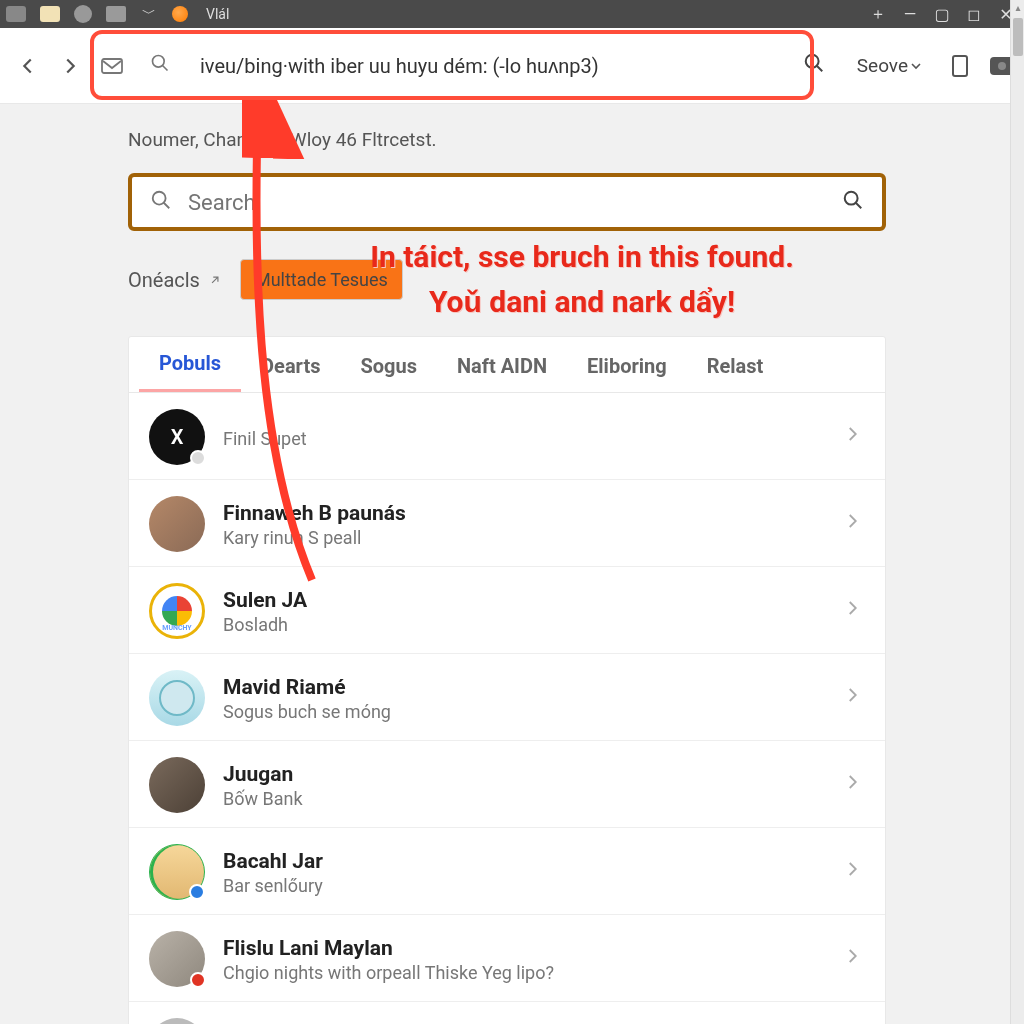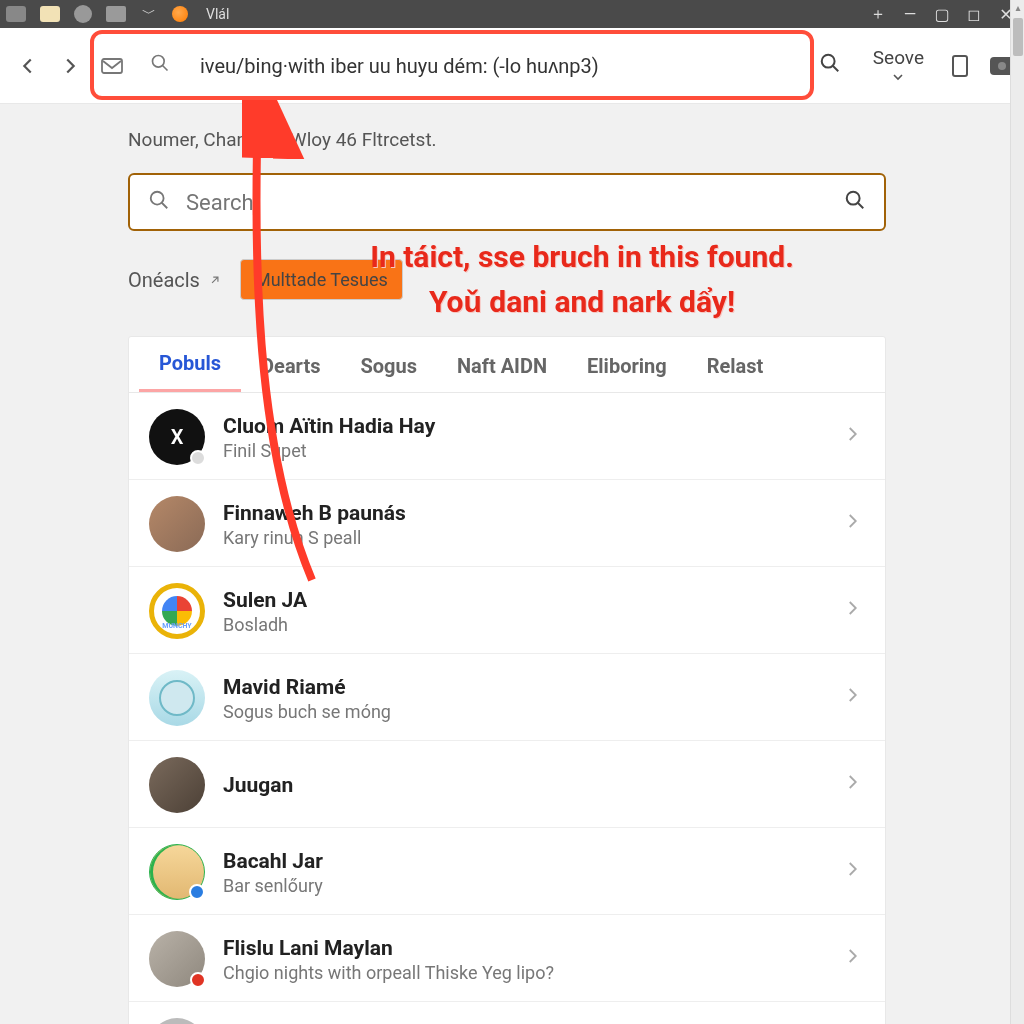--- a/index.html
+++ b/index.html
@@ -19,32 +19,32 @@
 
     
     .toolbar { height: 76px; background: #fff; display: flex; align-items: center; padding: 0 10px 0 14px; gap: 14px; border-bottom: 1px solid #e8e8e8; position: relative; }
     .nav-btn { width: 28px; height: 28px; display: inline-flex; align-items: center; justify-content: center; color: #555; font-size: 22px; cursor: pointer; }
     .mail-icon-btn { width: 28px; height: 28px; display:inline-flex; align-items:center; justify-content:center; }
     .addr-outline { position: absolute; left: 90px; right: 210px; top: 32px; bottom: auto; height: 70px; transform: translateY(-30px); border: 4px solid #ff4d3a; border-radius: 12px; pointer-events: none; }
     .addr-bar { flex: 1; height: 48px; background: #fff; border: none; display: flex; align-items: center; padding: 0 14px; font-size: 20px; color: #333; gap: 30px; margin-left: -4px; margin-right: 4px; position: relative; z-index: 0; }
     .addr-bar .mag { color: #777; font-size: 20px; }
     .addr-bar input { flex: 1; border: none; outline: none; font-size: 20px; color: #333; background: transparent; }
     .addr-bar .mag-right { color: #555; font-size: 22px; }
-    .seove { display: flex; align-items: center; color: #444; font-size: 19px; cursor: pointer; flex-direction: column; }
+    .seove { display: flex; align-items: center; color: #444; font-size: 19px; cursor: pointer; }
     .right-icons { display: flex; gap: 18px; align-items: center; margin-left: 10px; }
     .right-icons .ri { width: 24px; height: 22px; display: inline-flex; align-items:center; justify-content:center; }
     .phone-box { width: 16px; height: 22px; border: 2px solid #555; border-radius: 3px; }
     .cam-box { width: 24px; height: 18px; background: #555; border-radius: 4px; position: relative; }
     .cam-box::after { content: ""; position: absolute; width: 8px; height: 8px; background:#888; border-radius:50%; top:5px; left:8px; }
 
     
     .content { padding: 24px 0 0 128px; position: relative; }
     .breadcrumb { font-size: 19px; color: #555; margin-bottom: 22px; }
     
-    .search-box { width: 758px; height: 58px; border: 2px solid #a16207; border-radius: 6px; display: flex; align-items: center; padding: 0 18px; background: #fff; gap: 16px; }
+    .search-box { width: 758px; height: 58px; border: 4px solid #a16207; border-radius: 6px; display: flex; align-items: center; padding: 0 18px; background: #fff; gap: 16px; }
     .search-box .mag { color: #777; font-size: 22px; }
     .search-box input { flex: 1; border: none; outline: none; font-size: 22px; color: #888; background: transparent; }
     .search-box .mag-right { color: #555; font-size: 22px; }
 
     .filters { display: flex; align-items: center; gap: 18px; margin-top: 28px; }
     .filters .label { font-size: 20px; color: #555; display: flex; align-items: center; gap: 8px; }
     .chip { border: 1px solid #ccc; border-radius: 4px; padding: 9px 14px; font-size: 18px; color: #444; background: #f97316; }
 
     .tabs-card { width: 758px; margin-top: 36px; background: #fff; border: 1px solid #e8e8e8; border-radius: 3px; }
     .tabs { display: flex; border-bottom: 1px solid #e8e8e8; padding: 0 10px; height: 56px; align-items: flex-end; }
@@ -67,21 +67,21 @@
     .arrow-svg { position: absolute; left: 242px; top: 100px; pointer-events: none; z-index: 5; }
 
     
     .right-scroll { position: absolute; right: 0; top: 0; width: 14px; height: 1024px; background: #ececec; border-left: 1px solid #ddd; }
     .right-scroll .thumb-up { position:absolute; top:2px; left:2px; width:10px; height:12px; color:#888; font-size:10px; text-align:center; }
     .right-scroll .thumb { position:absolute; top:18px; left:2px; width:10px; height:38px; background:#bdbdbd; border-radius:2px; }
 
     
     .av1 { background:#111; }
     .av2 { background: linear-gradient(135deg,#b58868,#8a6a56); }
-    .av3 { background:#fff; border:5px solid #eab308; }
+    .av3 { background:#fff; border:3px solid #eab308; }
     .av3 .g { width:30px; height:30px; border-radius:50%; background:conic-gradient(#ea4335 0 90deg,#fbbc05 90deg 180deg,#34a853 180deg 270deg,#4285f4 270deg 360deg); }
     .av3 .cap { position:absolute; bottom:4px; font-size:7px; color:#6aa0ff; font-weight:700;}
     .av4 { background: linear-gradient(180deg,#d9f2f6,#a9d9e6); }
     .av4 .face { width:36px; height:36px; border-radius:50%; background:#cfe8ef; border:2px solid #6fb9c7; position:relative; }
     .av5 { background: linear-gradient(135deg,#7a6a5c,#4c4036); }
     .av6 { background: linear-gradient(180deg,#f6d79a,#e2b872); }
     .av6-border{ box-shadow: inset 3px 0 0 #2bb24c, inset -0px 0 0 #2bb24c; border:1px solid #2bb24c;}
     .av7 { background: linear-gradient(135deg,#b9b2a8,#8f887e); }
     .av8 { background:#bbb; }
   </style>
@@ -193,21 +193,20 @@
       <div class="tab">Sogus</div>
       <div class="tab">Naft AIDN</div>
       <div class="tab">Eliboring</div>
       <div class="tab">Relast</div>
     </div>
 
     <div id="list-container">
         <div class="list-row">
           <div class="avatar av1">X<div class="badge" style="background: rgb(220, 220, 220);"></div></div>
           <div class="row-text">
-            <div class="row-title">Cluom Aïtin  Hadia Hay</div>
             <div class="row-sub">Finil Supet</div>
           </div>
           <div class="chev"><svg width="18" height="28" viewBox="0 0 24 24" fill="none" stroke="#aaa" stroke-width="2.4">
               <path d="M9 4l8 8-8 8"></path>
             </svg></div>
         </div>
         <div class="list-row">
           <div class="avatar av2"></div>
           <div class="row-text">
             <div class="row-title">Finnaweh B  paunás</div>
@@ -239,20 +238,21 @@
             <div class="row-sub">Sogus buch se móng</div>
           </div>
           <div class="chev"><svg width="18" height="28" viewBox="0 0 24 24" fill="none" stroke="#aaa" stroke-width="2.4">
               <path d="M9 4l8 8-8 8"></path>
             </svg></div>
         </div>
         <div class="list-row">
           <div class="avatar av5"></div>
           <div class="row-text">
             <div class="row-title">Juugan</div>
+            <div class="row-sub">Bốw Bank</div>
           </div>
           <div class="chev"><svg width="18" height="28" viewBox="0 0 24 24" fill="none" stroke="#aaa" stroke-width="2.4">
               <path d="M9 4l8 8-8 8"></path>
             </svg></div>
         </div>
         <div class="list-row">
           <div class="avatar av6 av6-border">
             <div class="badge" style="background: rgb(42, 125, 225);"></div>
           </div>
           <div class="row-text">

